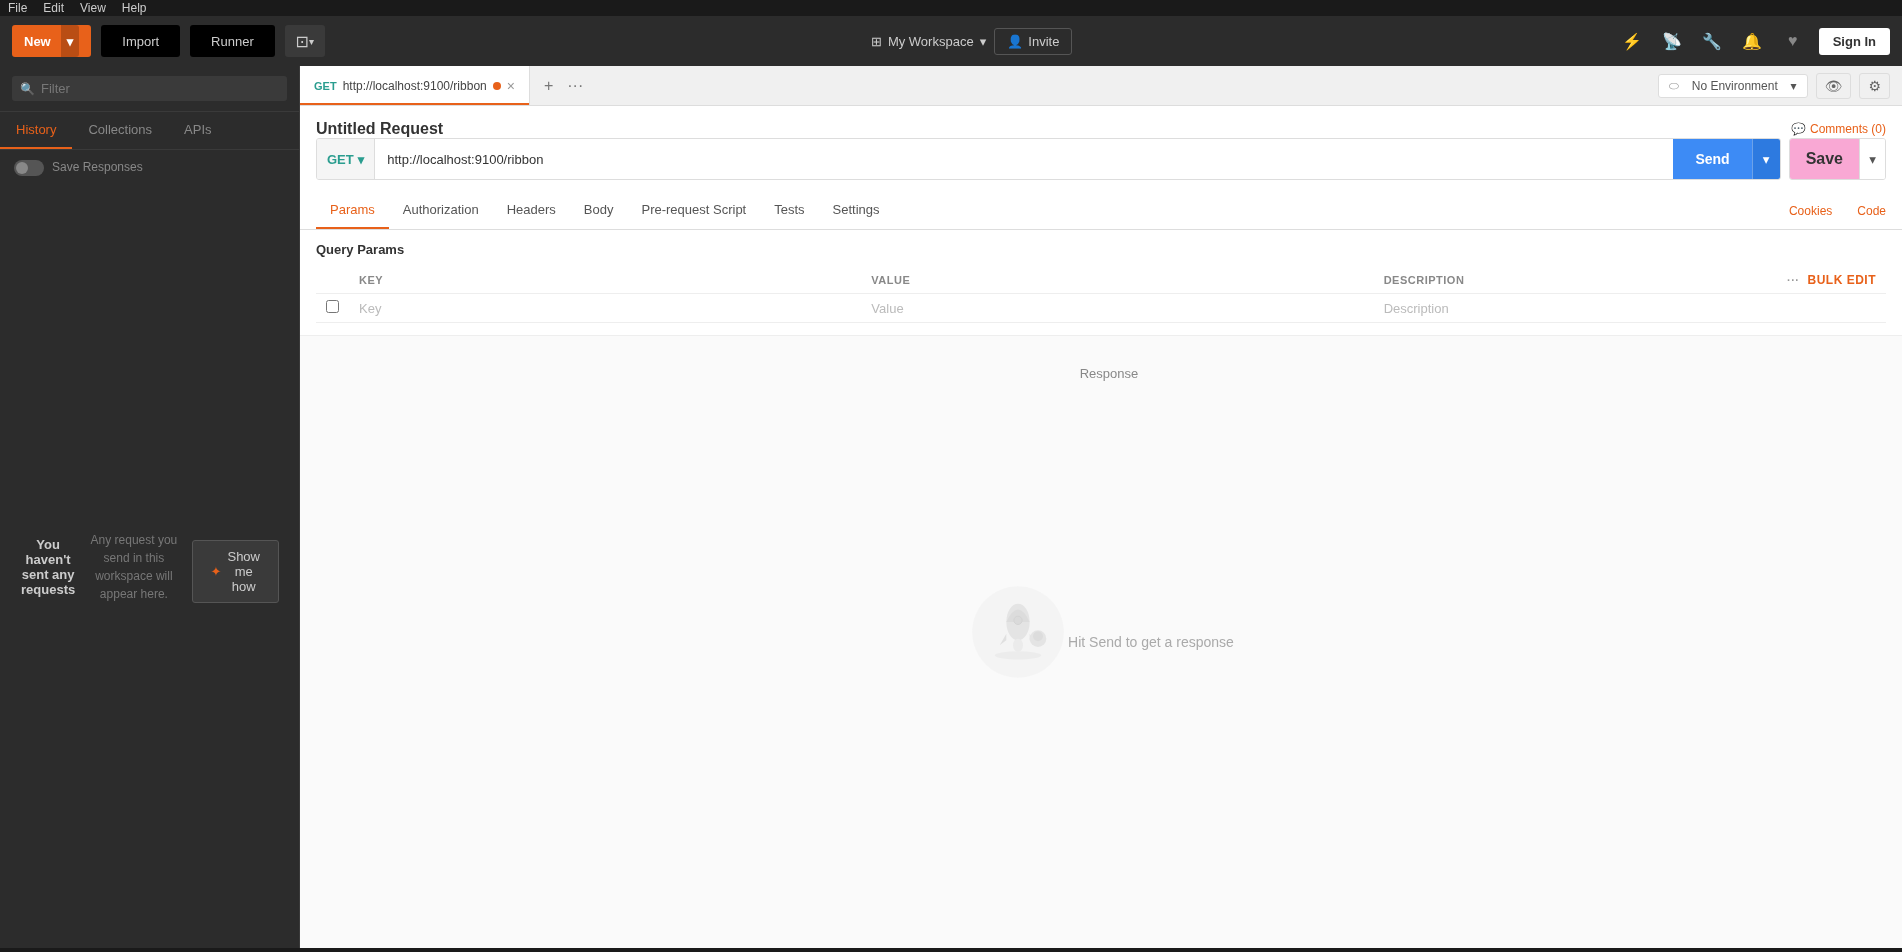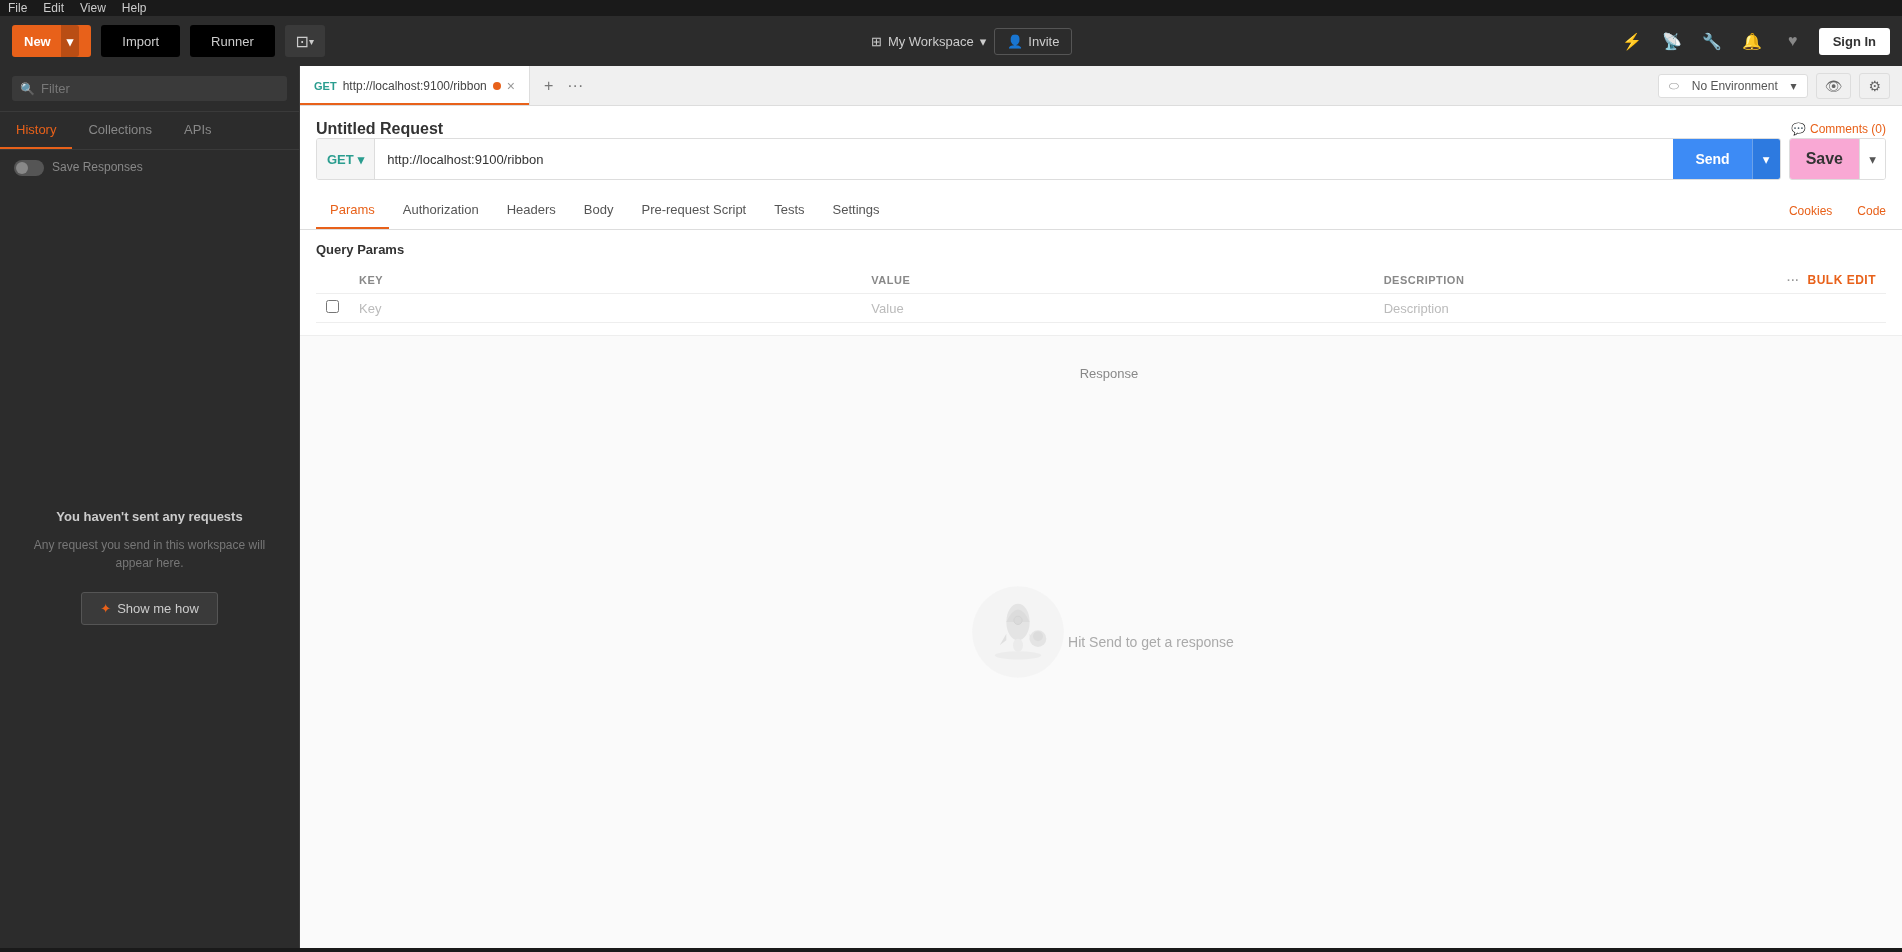--- a/index.html
+++ b/index.html
@@ -200,21 +200,21 @@
       height: 12px;
       background: #888;
       border-radius: 50%;
       position: absolute;
       top: 2px;
       left: 2px;
     }
     .sidebar-empty {
       flex: 1;
       display: flex;
-      flex-direction: column;
+      flex-direction: row;
       align-items: center;
       justify-content: center;
       text-align: center;
       padding: 20px;
       gap: 12px;
     }
     .sidebar-empty h3 {
       color: #ccc;
       font-size: 13px;
       font-weight: 600;

